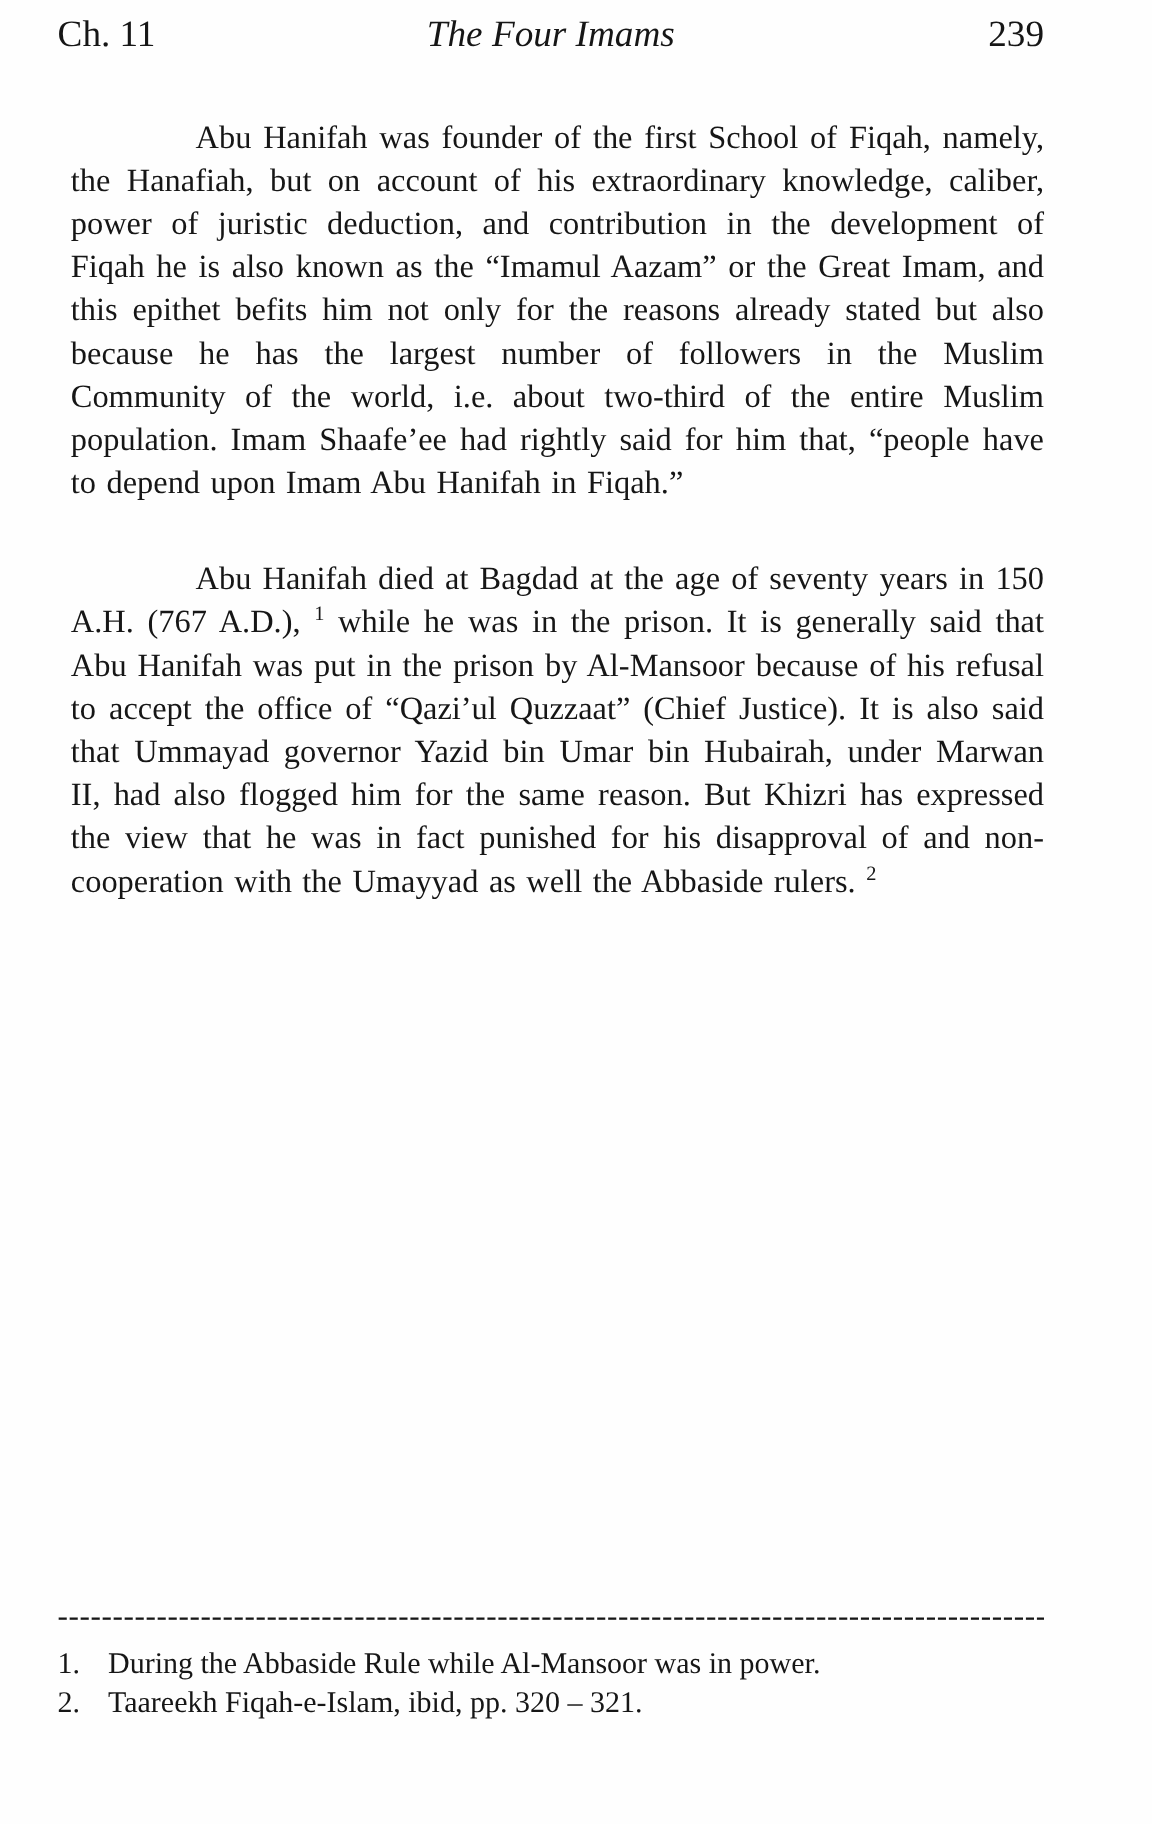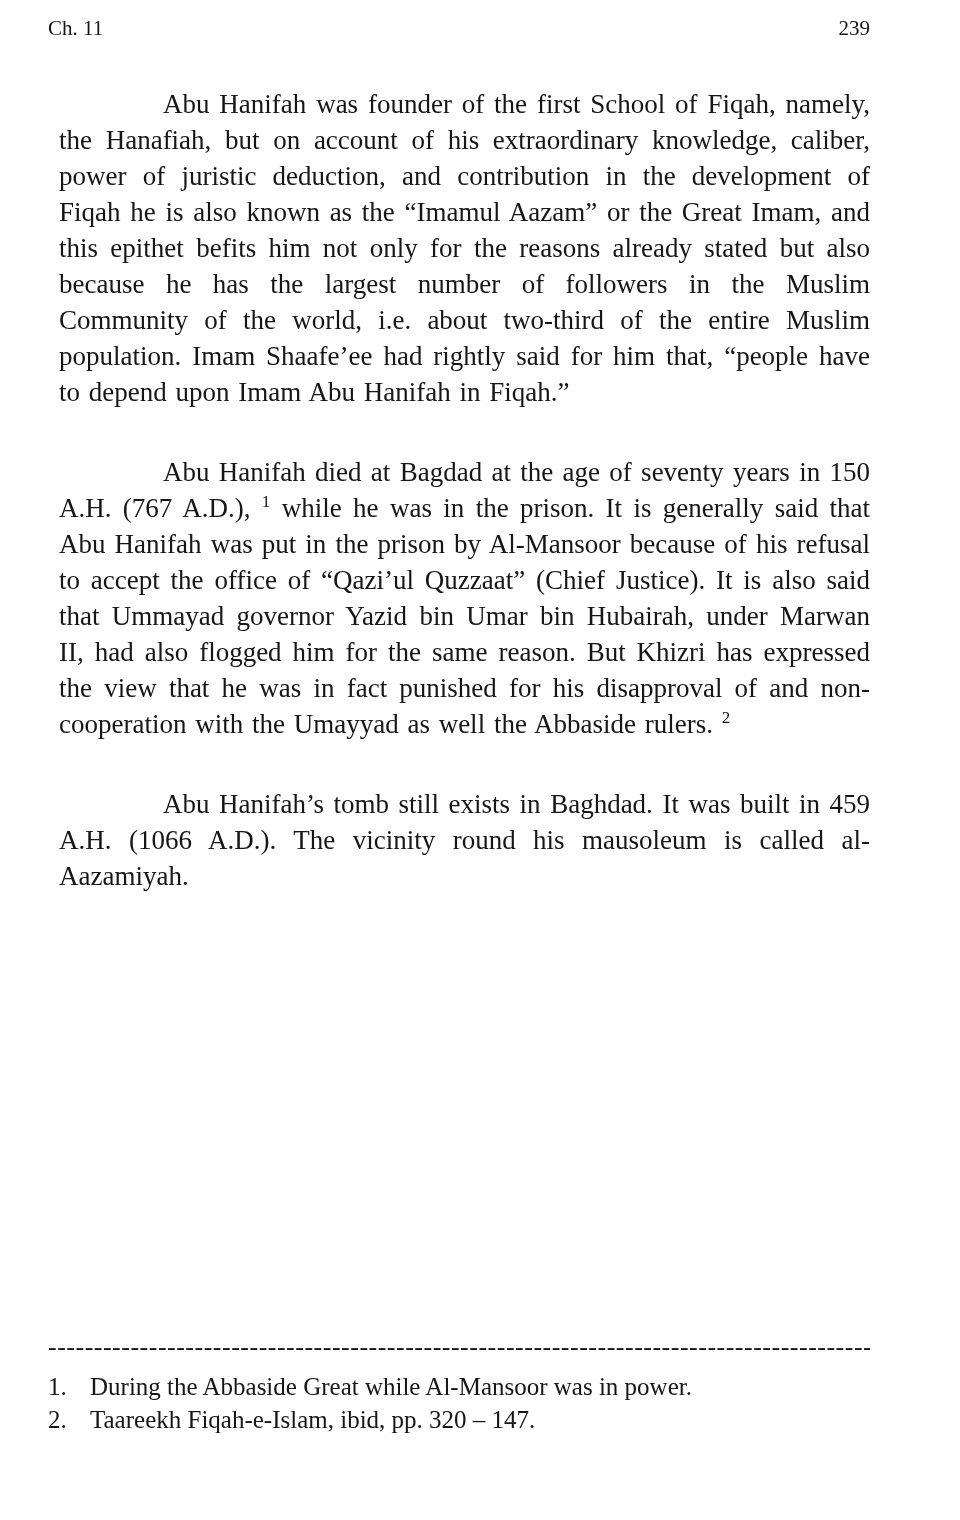--- a/index.html
+++ b/index.html
@@ -15,23 +15,23 @@
     color: #161616;
     font-family: "Liberation Serif", serif;
     padding: 10px 90px 84px 48px;
     display: flex;
     flex-direction: column;
     overflow: hidden;
   }
   .page-header {
     display: flex;
     align-items: flex-start;
-    font-size: 21px;
+    font-size: 31px;
     line-height: 36px;
-    margin-bottom: 40px;
+    margin-bottom: 50px;
   }
   .page-header .hdr-left  { flex: 1; text-align: left; }
   .page-header .hdr-center{ flex: 0 0 auto; font-style: italic; }
   .page-header .hdr-right { flex: 1; text-align: right; }
   .body-text p.para {
     font-size: 27px;
     line-height: 36px;
     text-align: justify;
     text-indent: 104px;
     word-spacing: 2px;
@@ -68,43 +68,43 @@
     flex: 1;
   }
 </style>
 </head>
 <body>
 
 <div class="page">
 
   <div class="page-header">
     <span class="hdr-left">Ch. 11</span>
+    <span class="hdr-center">The Four Imams</span>
     <span class="hdr-right">239</span>
   </div>
 
   <div class="body-text">
 
     <p class="para">Abu Hanifah was founder of the first School of Fiqah, namely, the Hanafiah, but on account of his extraordinary knowledge, caliber, power of juristic deduction, and contribution in the development of Fiqah he is also known as the “Imamul Aazam” or the Great Imam, and this epithet befits him not only for the reasons already stated but also because he has the largest number of followers in the Muslim Community of the world, i.e. about two-third of the entire Muslim population. Imam Shaafe’ee had rightly said for him that, “people have to depend upon Imam Abu Hanifah in Fiqah.”</p>
 
     <p class="para"><span>Abu Hanifah died at Bagdad at the age of seventy years in 150 A.H. (767 A.D.), </span><sup class="fn-ref">1</sup><span> while he was in the prison. It is generally said that Abu Hanifah was put in the prison by Al-Mansoor because of his refusal to accept the office of “Qazi’ul Quzzaat” (Chief Justice). It is also said that Ummayad governor Yazid bin Umar bin Hubairah, under Marwan II, had also flogged him for the same reason. But Khizri has expressed the view that he was in fact punished for his disapproval of and non-cooperation with the Umayyad as well the Abbaside rulers. </span><sup class="fn-ref">2</sup></p>
 
-    <p class="para">Abu Hanifah’s tomb still exists in Baghdad. It was built in 459 A.H. (1066 A.D.). The vicinity round his mausoleum is called al-Aazamiyah.</p>
 
   </div>
 
   <div class="page-footer">
 
     <div class="separator">------------------------------------------------------------------------------------------------</div>
 
     <div class="footnotes">
       <div class="footnote-row">
         <span class="fn-num">1.</span>
-        <span class="fn-text">During the Abbaside Great while Al-Mansoor was in power.</span>
+        <span class="fn-text">During the Abbaside Rule while Al-Mansoor was in power.</span>
       </div>
       <div class="footnote-row">
         <span class="fn-num">2.</span>
-        <span class="fn-text">Taareekh Fiqah-e-Islam, ibid, pp. 320 – 147.</span>
+        <span class="fn-text">Taareekh Fiqah-e-Islam, ibid, pp. 320 – 321.</span>
       </div>
     </div>
 
   </div>
 
 </div>
 
 </body></html>

